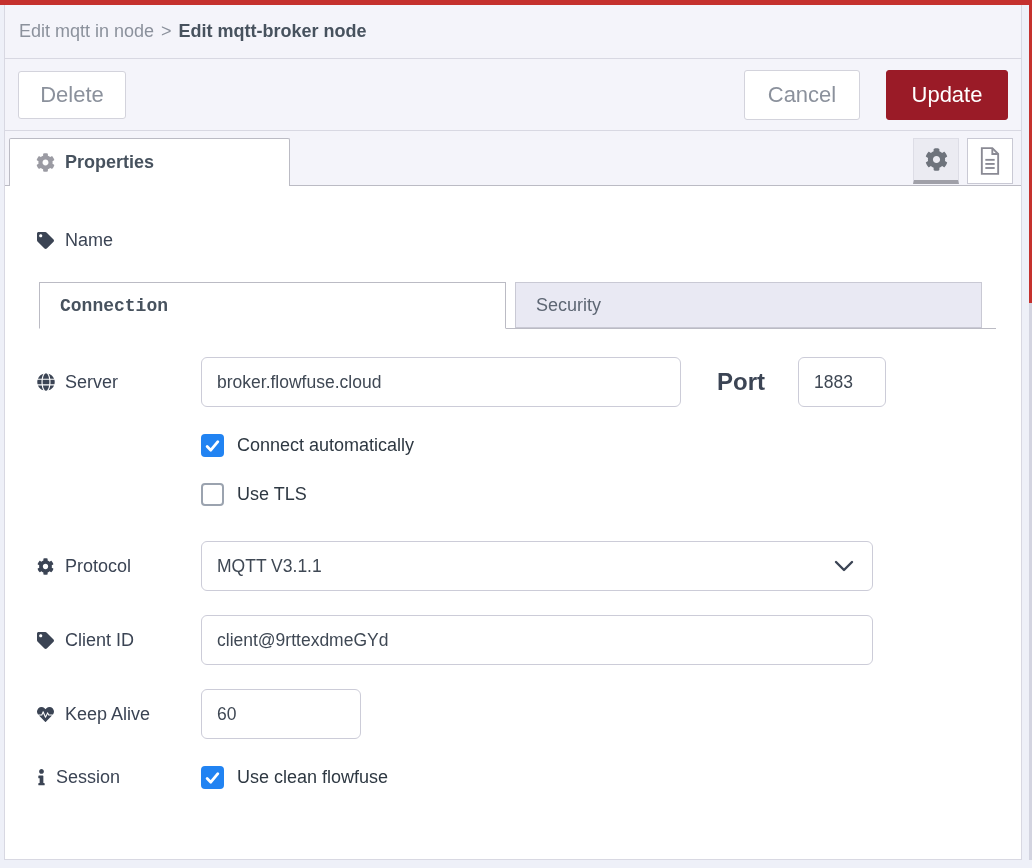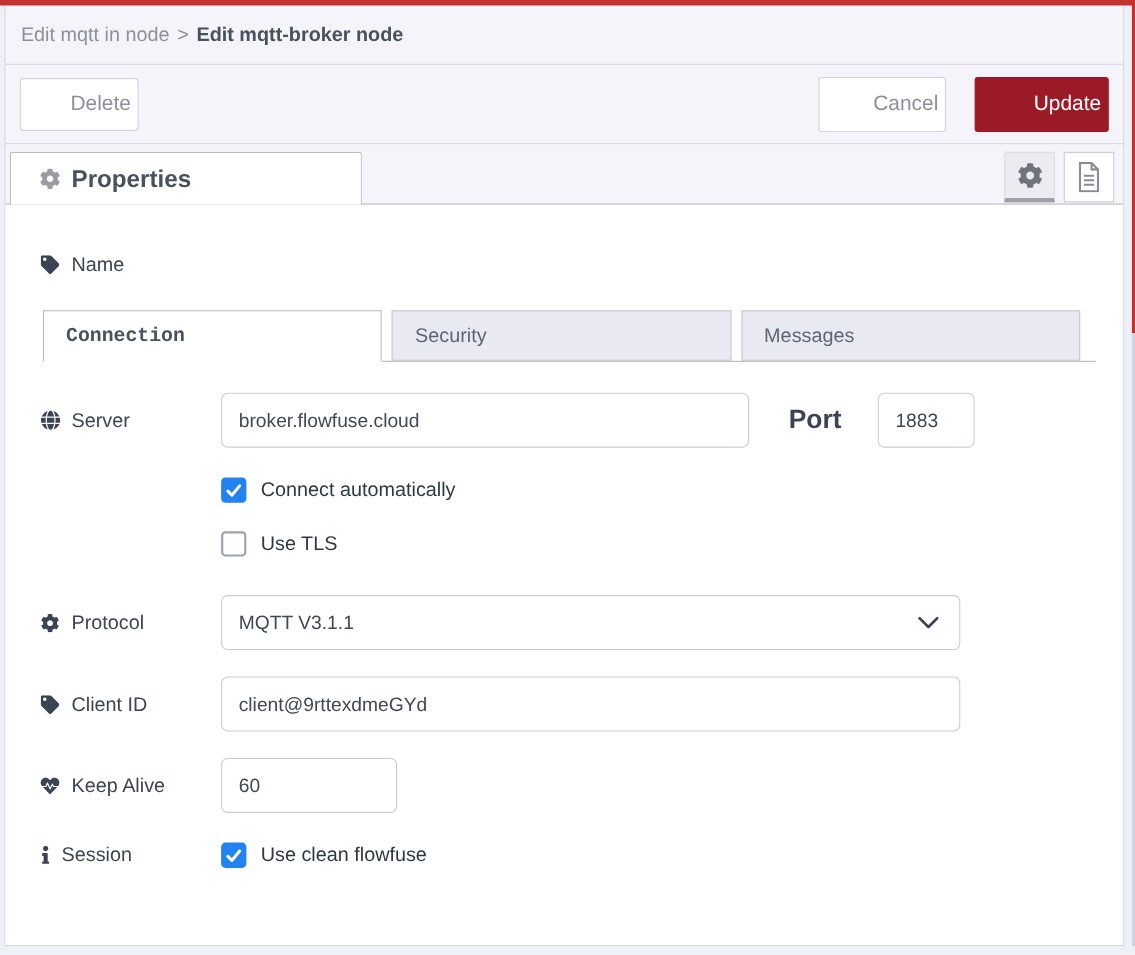--- a/index.html
+++ b/index.html
@@ -36,42 +36,42 @@
   .crumb-parent { color: var(--muted-text, #8b919c); }
   .crumb-sep { color: var(--muted-text, #8b919c); margin: 0 7px; }
   .crumb-current { color: var(--heading-text, #47525e); font-weight: bold; }
 
   .tray-toolbar {
     height: 72px; flex: none;
     border-bottom: 1px solid var(--border-light, #dcdce6);
     display: flex; align-items: center; padding: 0 13px;
   }
   .btn {
-    font-family: inherit; font-size: 19px; border-radius: 3px; cursor: pointer;
-    background: #fff; border: 1px solid #d3d3dc; color: var(--muted-text, #8b919c); text-align: right;
+    font-family: inherit; font-size: 22px; border-radius: 3px; cursor: pointer;
+    background: #fff; border: 1px solid #d3d3dc; color: var(--muted-text, #8b919c);
   }
   .btn-delete { width: 108px; height: 48px; margin-right: auto; }
   .btn-cancel { width: 116px; height: 50px; margin-right: 26px; }
   .btn-update {
     width: 122px; height: 50px; background: var(--update-red, #9a1b27);
     border: 1px solid var(--update-red, #9a1b27); color: #fff;
   }
 
   .editor-tabbar {
     height: 55px; flex: none; position: relative;
     border-bottom: 1px solid var(--border-tab, #bbbbc4);
     display: flex; padding: 7px 8px 0 4px;
   }
   .prop-tab {
     align-self: flex-end; transform: translateY(1px);
-    width: 320px; height: 48px; background: #fff;
+    width: 281px; height: 48px; background: #fff;
     border: 1px solid var(--border-tab, #bbbbc4); border-bottom: none;
     border-radius: 2px 2px 0 0;
     display: flex; align-items: center; gap: 10px; padding-left: 26px;
-    font-size: 22px; font-weight: bold; color: var(--heading-text, #4b5660);
+    font-size: 18px; font-weight: bold; color: var(--heading-text, #4b5660);
     cursor: pointer;
   }
   .tab-buttons { margin-left: auto; display: flex; gap: 8px; align-self: flex-start; }
   .icon-btn { width: 46px; height: 46px; display: flex; align-items: center; justify-content: center; cursor: pointer; }
   .icon-btn.selected { background: #ebebf2; border: 1px solid #dddde6; border-bottom: 4px solid #a0a0a8; }
   .icon-btn.plain { background: #fff; border: 1px solid #c9c9d4; }
 
   .form {
     flex: 1; background: #fff; padding: 44px 28px 0 31px; overflow: hidden;
   }
@@ -199,21 +199,20 @@
             </svg>
         </span>
         <span>Name</span>
       </div>
     </div>
 
     <div class="subtabs-wrap">
       <div class="subtabs">
         <div class="subtab active">Connection</div>
         <div class="subtab">Security</div>
-        <div class="subtab">Messages</div>
       </div>
     </div>
 
     <div class="row row-server">
       <div class="row-label">
         <span class="lbl-icon">
           <svg width="18" height="18" viewBox="0 0 496 512">
               <path fill="#3b4454" d="M336.5 160C322 70.7 287.8 8 248 8s-74 62.7-88.5 152h177zM152 256c0 22.2 1.2 43.5 3.3 64h185.3c2.1-20.5 3.3-41.8 3.3-64s-1.2-43.5-3.3-64H155.3c-2.1 20.5-3.3 41.8-3.3 64zm324.7-96c-28.6-67.9-86.5-120.4-158-141.6 24.4 33.8 41.2 84.7 50 141.6h108zM177.2 18.4C105.8 39.6 47.8 92.1 19.3 160h108c8.7-56.9 25.5-107.8 49.9-141.6zM487.4 192H372.7c2.1 21 3.3 42.5 3.3 64s-1.2 43-3.3 64h114.6c5.5-20.5 8.6-41.8 8.6-64s-3.1-43.5-8.5-64zM120 256c0-21.5 1.2-43 3.3-64H8.6C3.2 212.5 0 233.8 0 256s3.2 43.5 8.6 64h114.6c-2-21-3.2-42.5-3.2-64zm39.5 96c14.5 89.3 48.7 152 88.5 152s74-62.7 88.5-152h-177zm159.3 141.6c71.4-21.2 129.4-73.7 158-141.6h-108c-8.8 56.9-25.6 107.8-50 141.6zM19.3 352c28.6 67.9 86.5 120.4 158 141.6-24.4-33.8-41.2-84.7-50-141.6h-108z"></path>
             </svg>
         </span>

